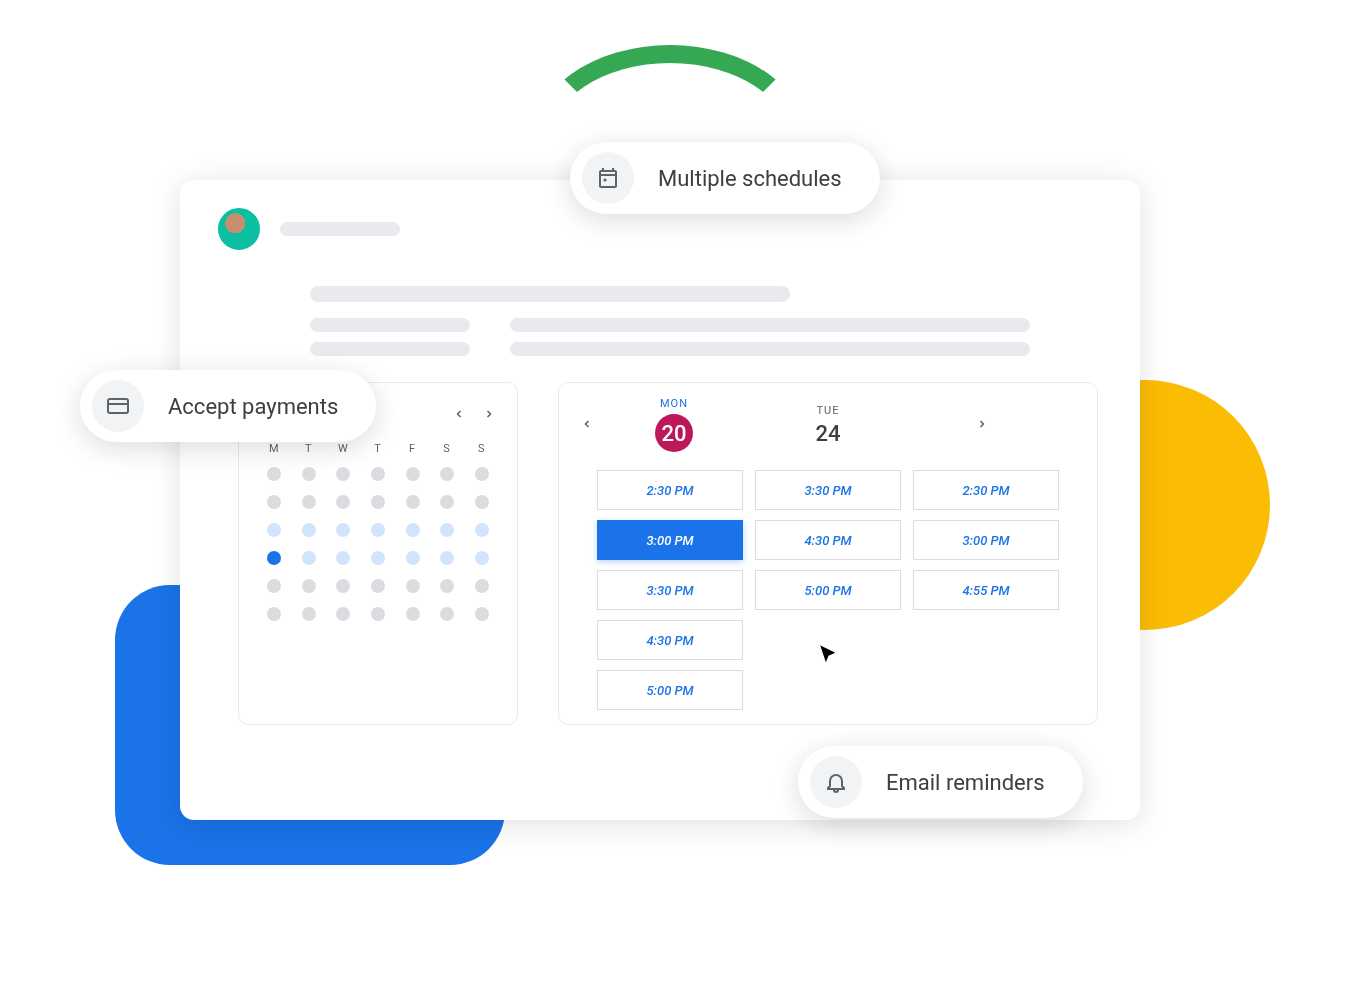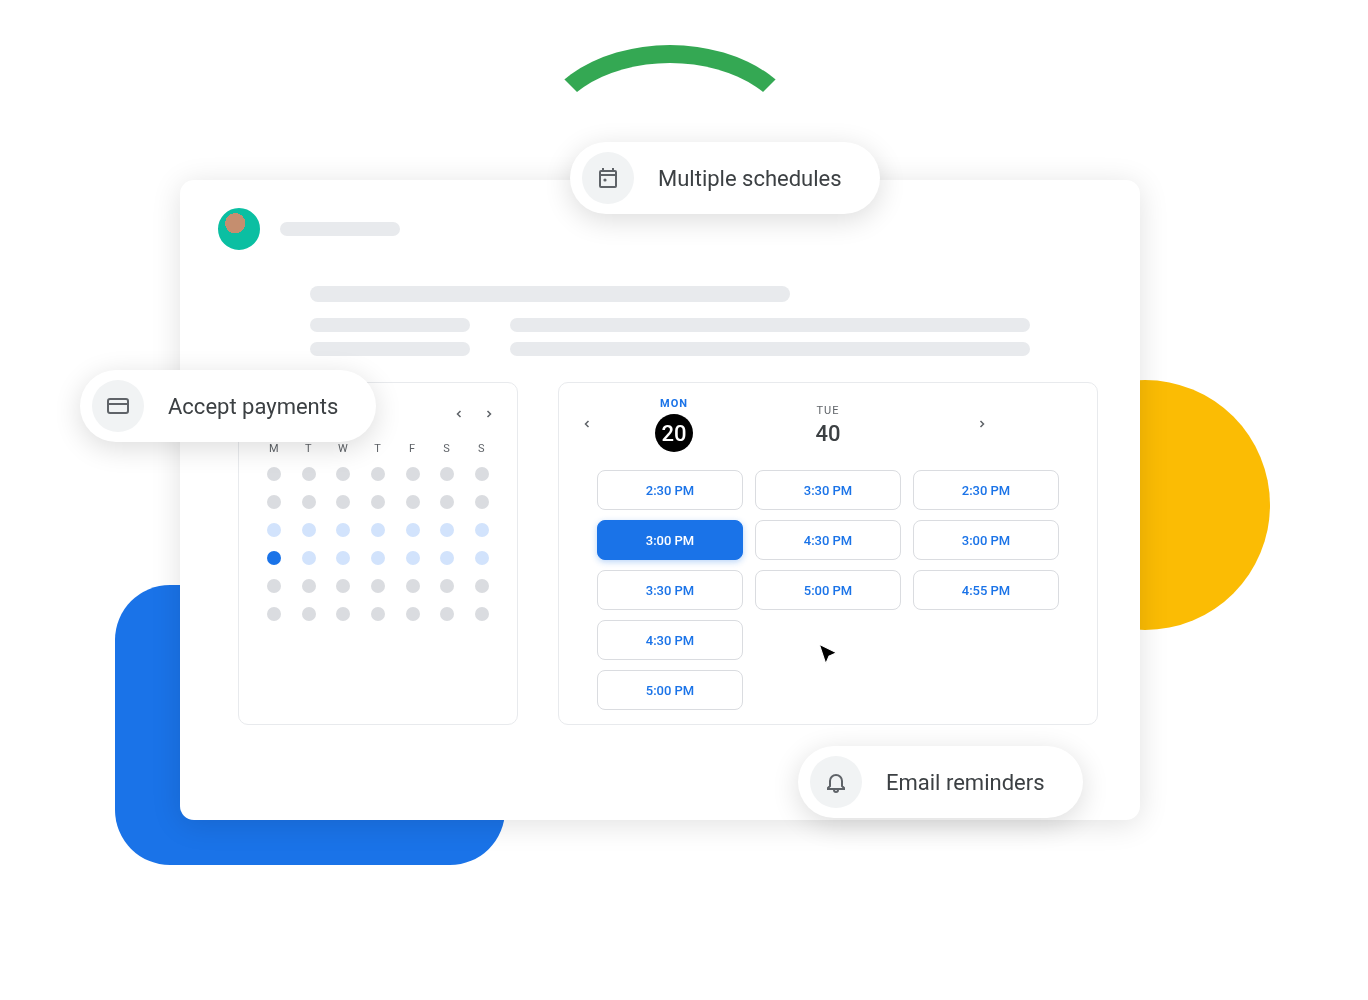--- a/index.html
+++ b/index.html
@@ -94,32 +94,33 @@
     border-radius: 10px;
     padding: 14px 18px;
     position: relative;
     max-width: 540px;
   }
   .days-head { display: grid; grid-template-columns: 20px 1fr 1fr 1fr 20px; align-items: center; margin-bottom: 18px; }
   .days-head .nav { color: #5f6368; font-size: 16px; cursor: pointer; text-align: center; }
   .day-label { text-align: center; }
   .day-label .dow-l { font-size: 11px; letter-spacing: 1px; color: #5f6368; display: block; margin-bottom: 4px; }
   .day-label .num { font-size: 22px; color: #3c4043; font-weight: 500; }
-  .day-label.active .dow-l { color: #1a73e8; font-weight: 700; text-align: center; }
+  .day-label.active .dow-l { color: #1a73e8; font-weight: 400; text-align: center; }
   .day-label.active .num {
     display: inline-flex; width: 38px; height: 38px; border-radius: 50%;
-    background: #000000; color: #fff; align-items: center; justify-content: center;
+    background: #be185d; color: #fff; align-items: center; justify-content: center;
   }
   .slot-cols { display: grid; grid-template-columns: 1fr 1fr 1fr; gap: 12px; padding: 0 20px; }
   .slot-col { display: flex; flex-direction: column; gap: 10px; }
   .slot {
-    height: 40px; border: 1px solid #dadce0; border-radius: 8px;
+    height: 40px; border: 1px solid #dadce0; border-radius: 0;
     display: flex; align-items: center; justify-content: center;
     color: #1a73e8; font-size: 13px; font-weight: 500; cursor: pointer;
     background: #fff;
+    font-style: italic;
   }
   .slot.selected { background: #1a73e8; color: #fff; border-color: #1a73e8; box-shadow: 0 2px 6px rgba(26,115,232,.3); }
   
   .pill {
     position: absolute;
     background: #fff;
     border-radius: 999px;
     box-shadow: 0 6px 28px rgba(0,0,0,0.14);
     display: flex; align-items: center;
     padding: 10px 38px 10px 12px;
@@ -238,21 +239,21 @@
 
       <div class="days-panel">
         <div class="days-head" id="days-head">
           <div class="nav">
             <svg width="12" height="12" viewBox="0 0 24 24" fill="none" stroke="#5f6368" stroke-width="3">
                 <polyline points="15 18 9 12 15 6"></polyline>
               </svg>
           </div>
 
           <div class="day-label active" id="dl0"><span class="dow-l">MON</span><span class="num">20</span></div>
-          <div class="day-label" id="dl1"><span class="dow-l">TUE</span><span class="num">40</span></div>
+          <div class="day-label" id="dl1"><span class="dow-l">TUE</span><span class="num">24</span></div>
           <div class="nav">
             <svg width="12" height="12" viewBox="0 0 24 24" fill="none" stroke="#5f6368" stroke-width="3">
                 <polyline points="9 18 15 12 9 6"></polyline>
               </svg>
           </div>
         </div>
         <div class="slot-cols" id="slot-cols">
             <div class="slot-col">
               <div class="slot">2:30 PM</div>
               <div class="slot selected">3:00 PM</div>

